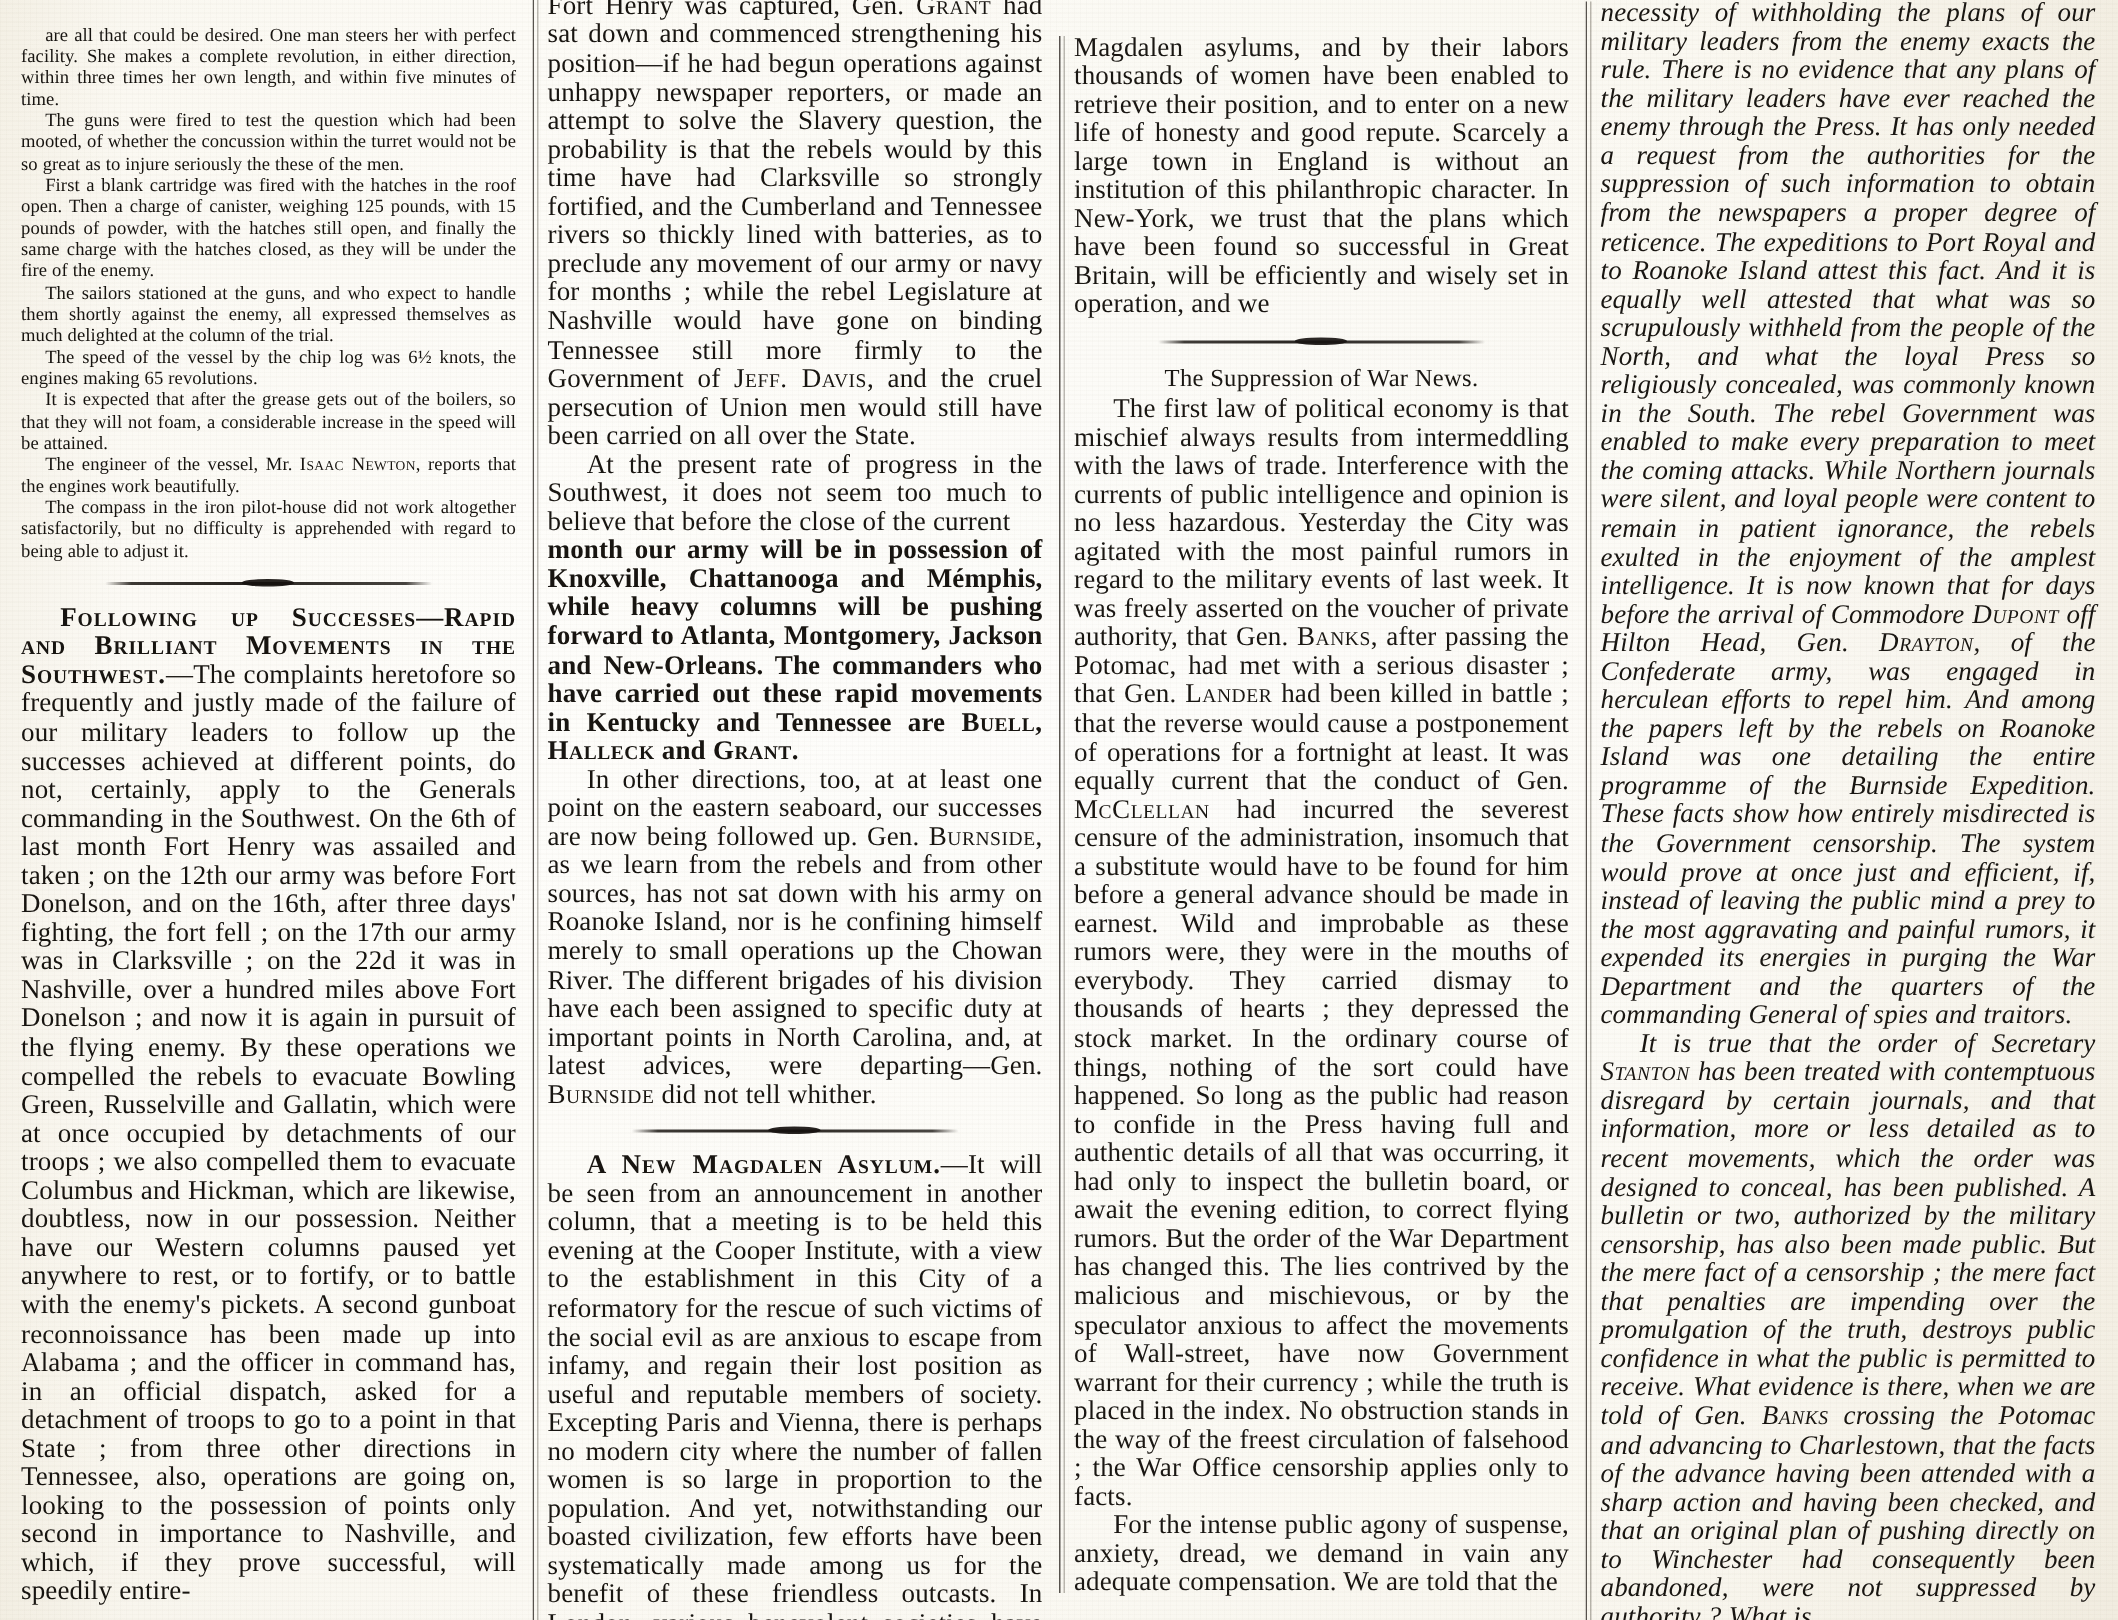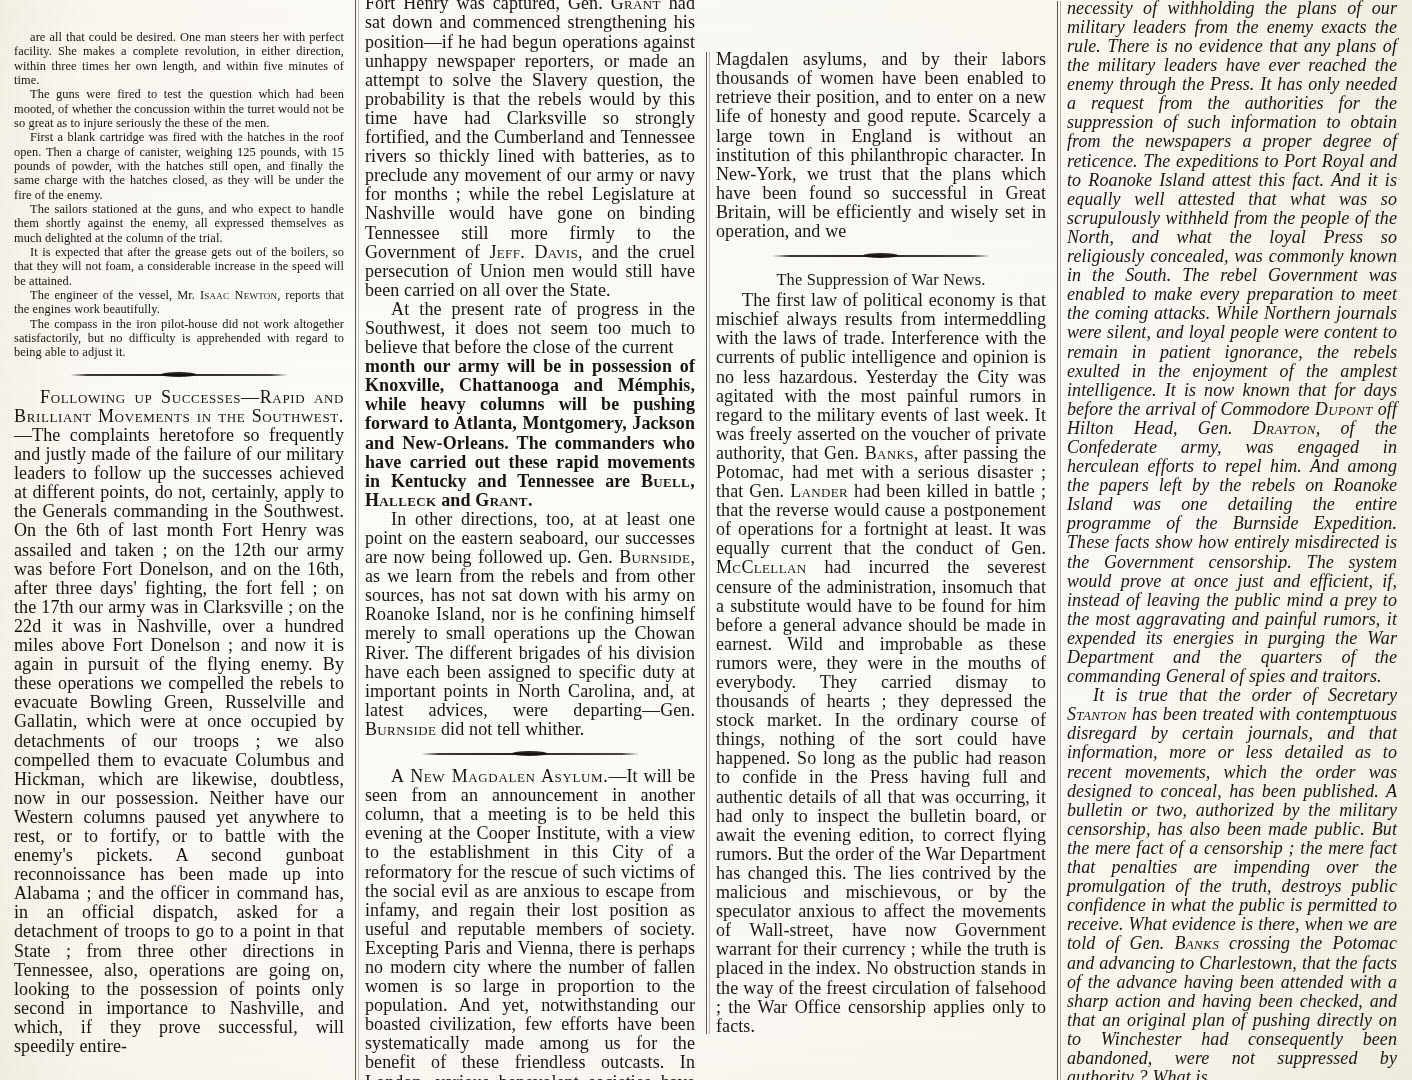--- a/index.html
+++ b/index.html
@@ -85,21 +85,21 @@
       rgba(30,26,22,0) 100%);
     border-radius:2px;
   }
   .rule i:after{
     content:"";position:absolute;left:42%;top:-2px;
     width:16%;height:5px;border-radius:50%;
     background:rgba(25,21,18,.92);
   }
   .headline-run{
     font-variant:small-caps;
-    font-weight:normal;
+    font-weight:bold;
     letter-spacing:.035em;
   }
   h3.center-head{
     margin:2px 0 1px 0;
     text-align:center;
     font-size:16.4px;
     line-height:21px;
     font-weight:normal;
     letter-spacing:.012em;
   }
@@ -114,20 +114,21 @@
 <div id="page">
   <div class="sheet">
 
     <div class="col col-1">
 
       <div class="fineprint">
         <p>are all that could be desired. One man steers her with perfect facility. She makes a complete revolution, in either direction, within three times her own length, and within five minutes of time.</p>
         <p>The guns were fired to test the question which had been mooted, of whether the concussion within the turret would not be so great as to injure seriously the these of the men.</p>
         <p>First a blank cartridge was fired with the hatches in the roof open. Then a charge of canister, weighing 125 pounds, with 15 pounds of powder, with the hatches still open, and finally the same charge with the hatches closed, as they will be under the fire of the enemy.</p>
         <p>The sailors stationed at the guns, and who expect to handle them shortly against the enemy, all expressed themselves as much delighted at the column of the trial.</p>
+        <p>The speed of the vessel by the chip log was 6½ knots, the engines making 65 revolutions.</p>
         <p>It is expected that after the grease gets out of the boilers, so that they will not foam, a considerable increase in the speed will be attained.</p>
         <p><span>The engineer of the vessel, Mr. </span><span class="sc">Isaac Newton</span><span>, reports that the engines work beautifully.</span></p>
         <p>The compass in the iron pilot-house did not work altogether satisfactorily, but no difficulty is apprehended with regard to being able to adjust it.</p>
       </div>
 
       <div class="rule">
           <i></i>
         </div>
 
       <p class="noindent" style="text-indent:1.45em;"><span class="headline-run">Following up Successes—Rapid and Brilliant Movements in the Southwest.</span><span>—</span><span>The complaints heretofore so frequently and justly made of the failure of our military leaders to follow up the successes achieved at different points, do not, certainly, apply to the Generals commanding in the Southwest. On the 6th of last month Fort Henry was assailed and taken ; on the 12th our army was before Fort Donelson, and on the 16th, after three days' fighting, the fort fell ; on the 17th our army was in Clarksville ; on the 22d it was in Nashville, over a hundred miles above Fort Donelson ; and now it is again in pursuit of the flying enemy. By these operations we compelled the rebels to evacuate Bowling Green, Russelville and Gallatin, which were at once occupied by detachments of our troops ; we also compelled them to evacuate Columbus and Hickman, which are likewise, doubtless, now in our possession. Neither have our Western columns paused yet anywhere to rest, or to fortify, or to battle with the enemy's pickets. A second gunboat reconnoissance has been made up into Alabama ; and the officer in command has, in an official dispatch, asked for a detachment of troops to go to a point in that State ; from three other directions in Tennessee, also, operations are going on, looking to the possession of points only second in importance to Nashville, and which, if they prove successful, will speedily entire-</span></p>
@@ -158,20 +159,21 @@
 
 
       <div class="rule">
           <i></i>
         </div>
 
       <h3 class="center-head">The Suppression of War News.</h3>
 
       <p><span>The first law of political economy is that mischief always results from intermeddling with the laws of trade. Interference with the currents of public intelligence and opinion is no less hazardous. Yesterday the City was agitated with the most painful rumors in regard to the military events of last week. It was freely asserted on the voucher of private authority, that Gen. </span><span class="sc">Banks</span><span>, after passing the Potomac, had met with a serious disaster ; that Gen. </span><span class="sc">Lander</span><span> had been killed in battle ; that the reverse would cause a postponement of operations for a fortnight at least. It was equally current that the conduct of Gen. </span><span class="sc">McClellan</span><span> had incurred the severest censure of the administration, insomuch that a substitute would have to be found for him before a general advance should be made in earnest. Wild and improbable as these rumors were, they were in the mouths of everybody. They carried dismay to thousands of hearts ; they depressed the stock market. In the ordinary course of things, nothing of the sort could have happened. So long as the public had reason to confide in the Press having full and authentic details of all that was occurring, it had only to inspect the bulletin board, or await the evening edition, to correct flying rumors. But the order of the War Department has changed this. The lies contrived by the malicious and mischievous, or by the speculator anxious to affect the movements of Wall-street, have now Government warrant for their currency ; while the truth is placed in the index. No obstruction stands in the way of the freest circulation of falsehood ; the War Office censorship applies only to facts.</span></p>
 
+      <p>For the intense public agony of suspense, anxiety, dread, we demand in vain any adequate compensation. We are told that the</p>
 
     </div>
 
     <div class="col col-4">
 
       <p class="noindent"><span>necessity of withholding the plans of our military leaders from the enemy exacts the rule. There is no evidence that any plans of the military leaders have ever reached the enemy through the Press. It has only needed a request from the authorities for the suppression of such information to obtain from the newspapers a proper degree of reticence. The expeditions to Port Royal and to Roanoke Island attest this fact. And it is equally well attested that what was so scrupulously withheld from the people of the North, and what the loyal Press so religiously concealed, was commonly known in the South. The rebel Government was enabled to make every preparation to meet the coming attacks. While Northern journals were silent, and loyal people were content to remain in patient ignorance, the rebels exulted in the enjoyment of the amplest intelligence. It is now known that for days before the arrival of Commodore </span><span class="sc">Dupont</span><span> off Hilton Head, Gen. </span><span class="sc">Drayton</span><span>, of the Confederate army, was engaged in herculean efforts to repel him. And among the papers left by the rebels on Roanoke Island was one detailing the entire programme of the Burnside Expedition. These facts show how entirely misdirected is the Government censorship. The system would prove at once just and efficient, if, instead of leaving the public mind a prey to the most aggravating and painful rumors, it expended its energies in purging the War Department and the quarters of the commanding General of spies and traitors.</span></p>
 
       <p><span>It is true that the order of Secretary </span><span class="sc">Stanton</span><span> has been treated with contemptuous disregard by certain journals, and that information, more or less detailed as to recent movements, which the order was designed to conceal, has been published. A bulletin or two, authorized by the military censorship, has also been made public. But the mere fact of a censorship ; the mere fact that penalties are impending over the promulgation of the truth, destroys public confidence in what the public is permitted to receive. What evidence is there, when we are told of Gen. </span><span class="sc">Banks</span><span> crossing the Potomac and advancing to Charlestown, that the facts of the advance having been attended with a sharp action and having been checked, and that an original plan of pushing directly on to Winchester had consequently been abandoned, were not suppressed by authority ? What is</span></p>
 
     </div>

